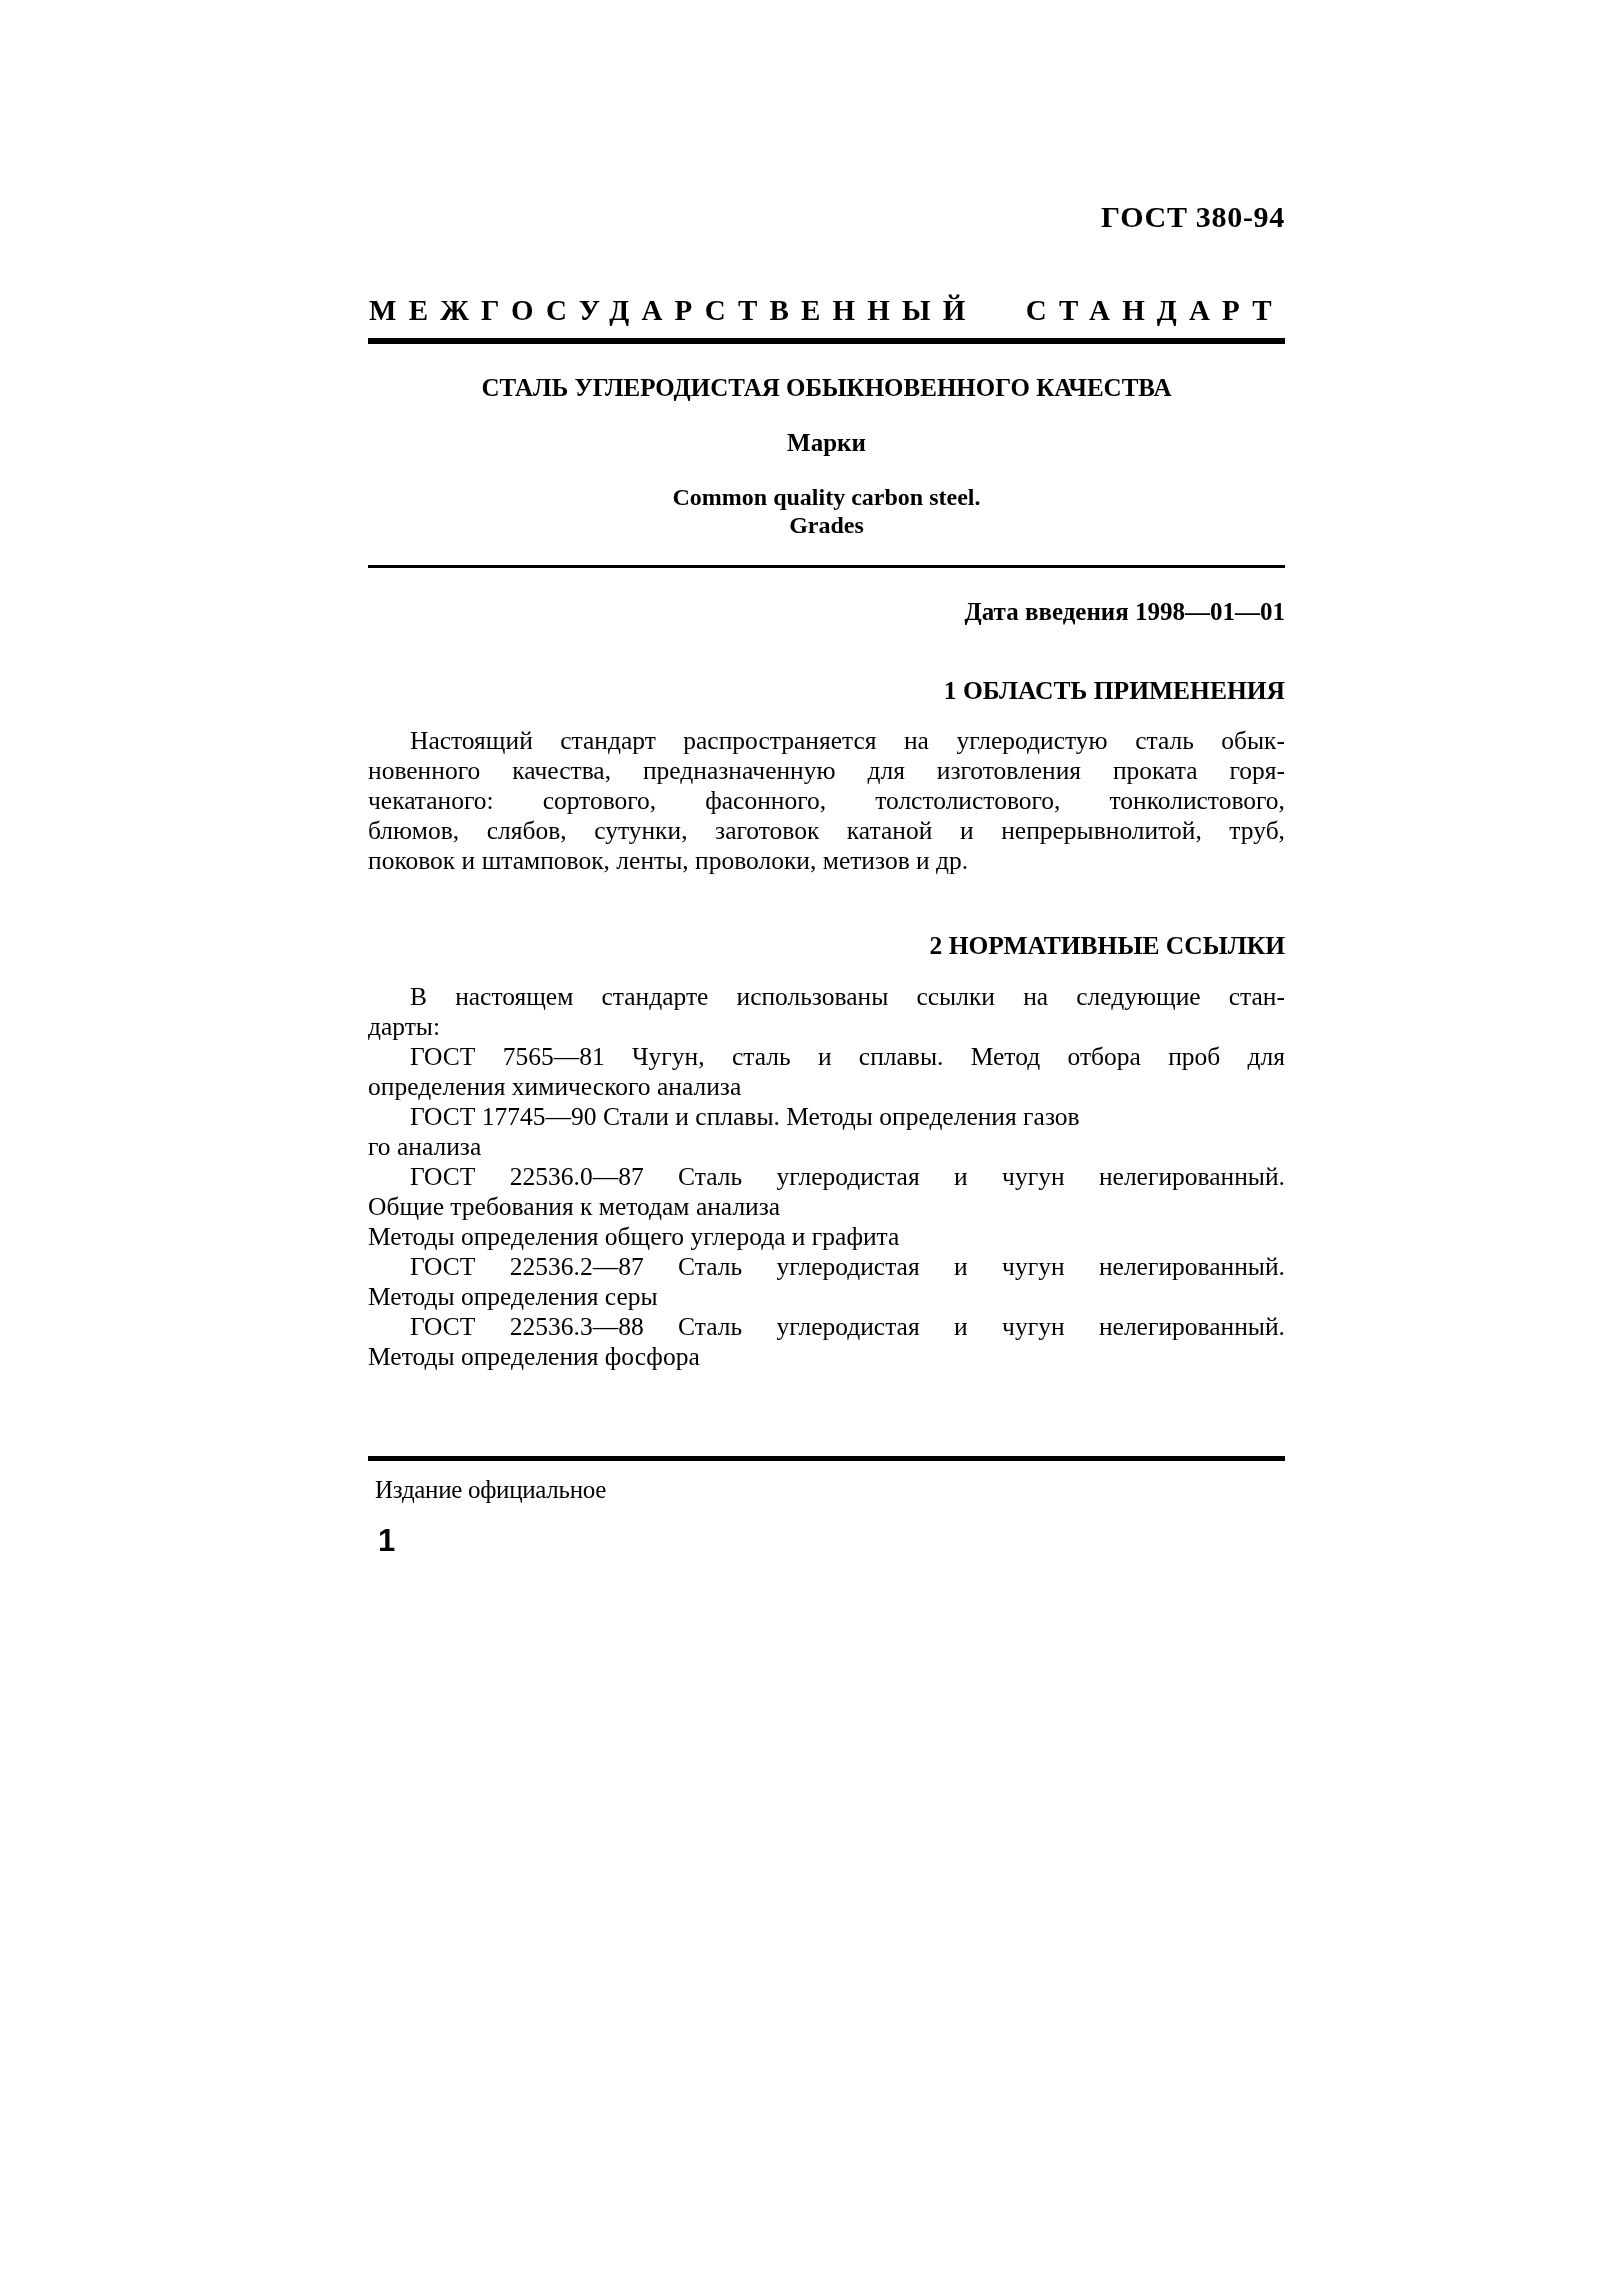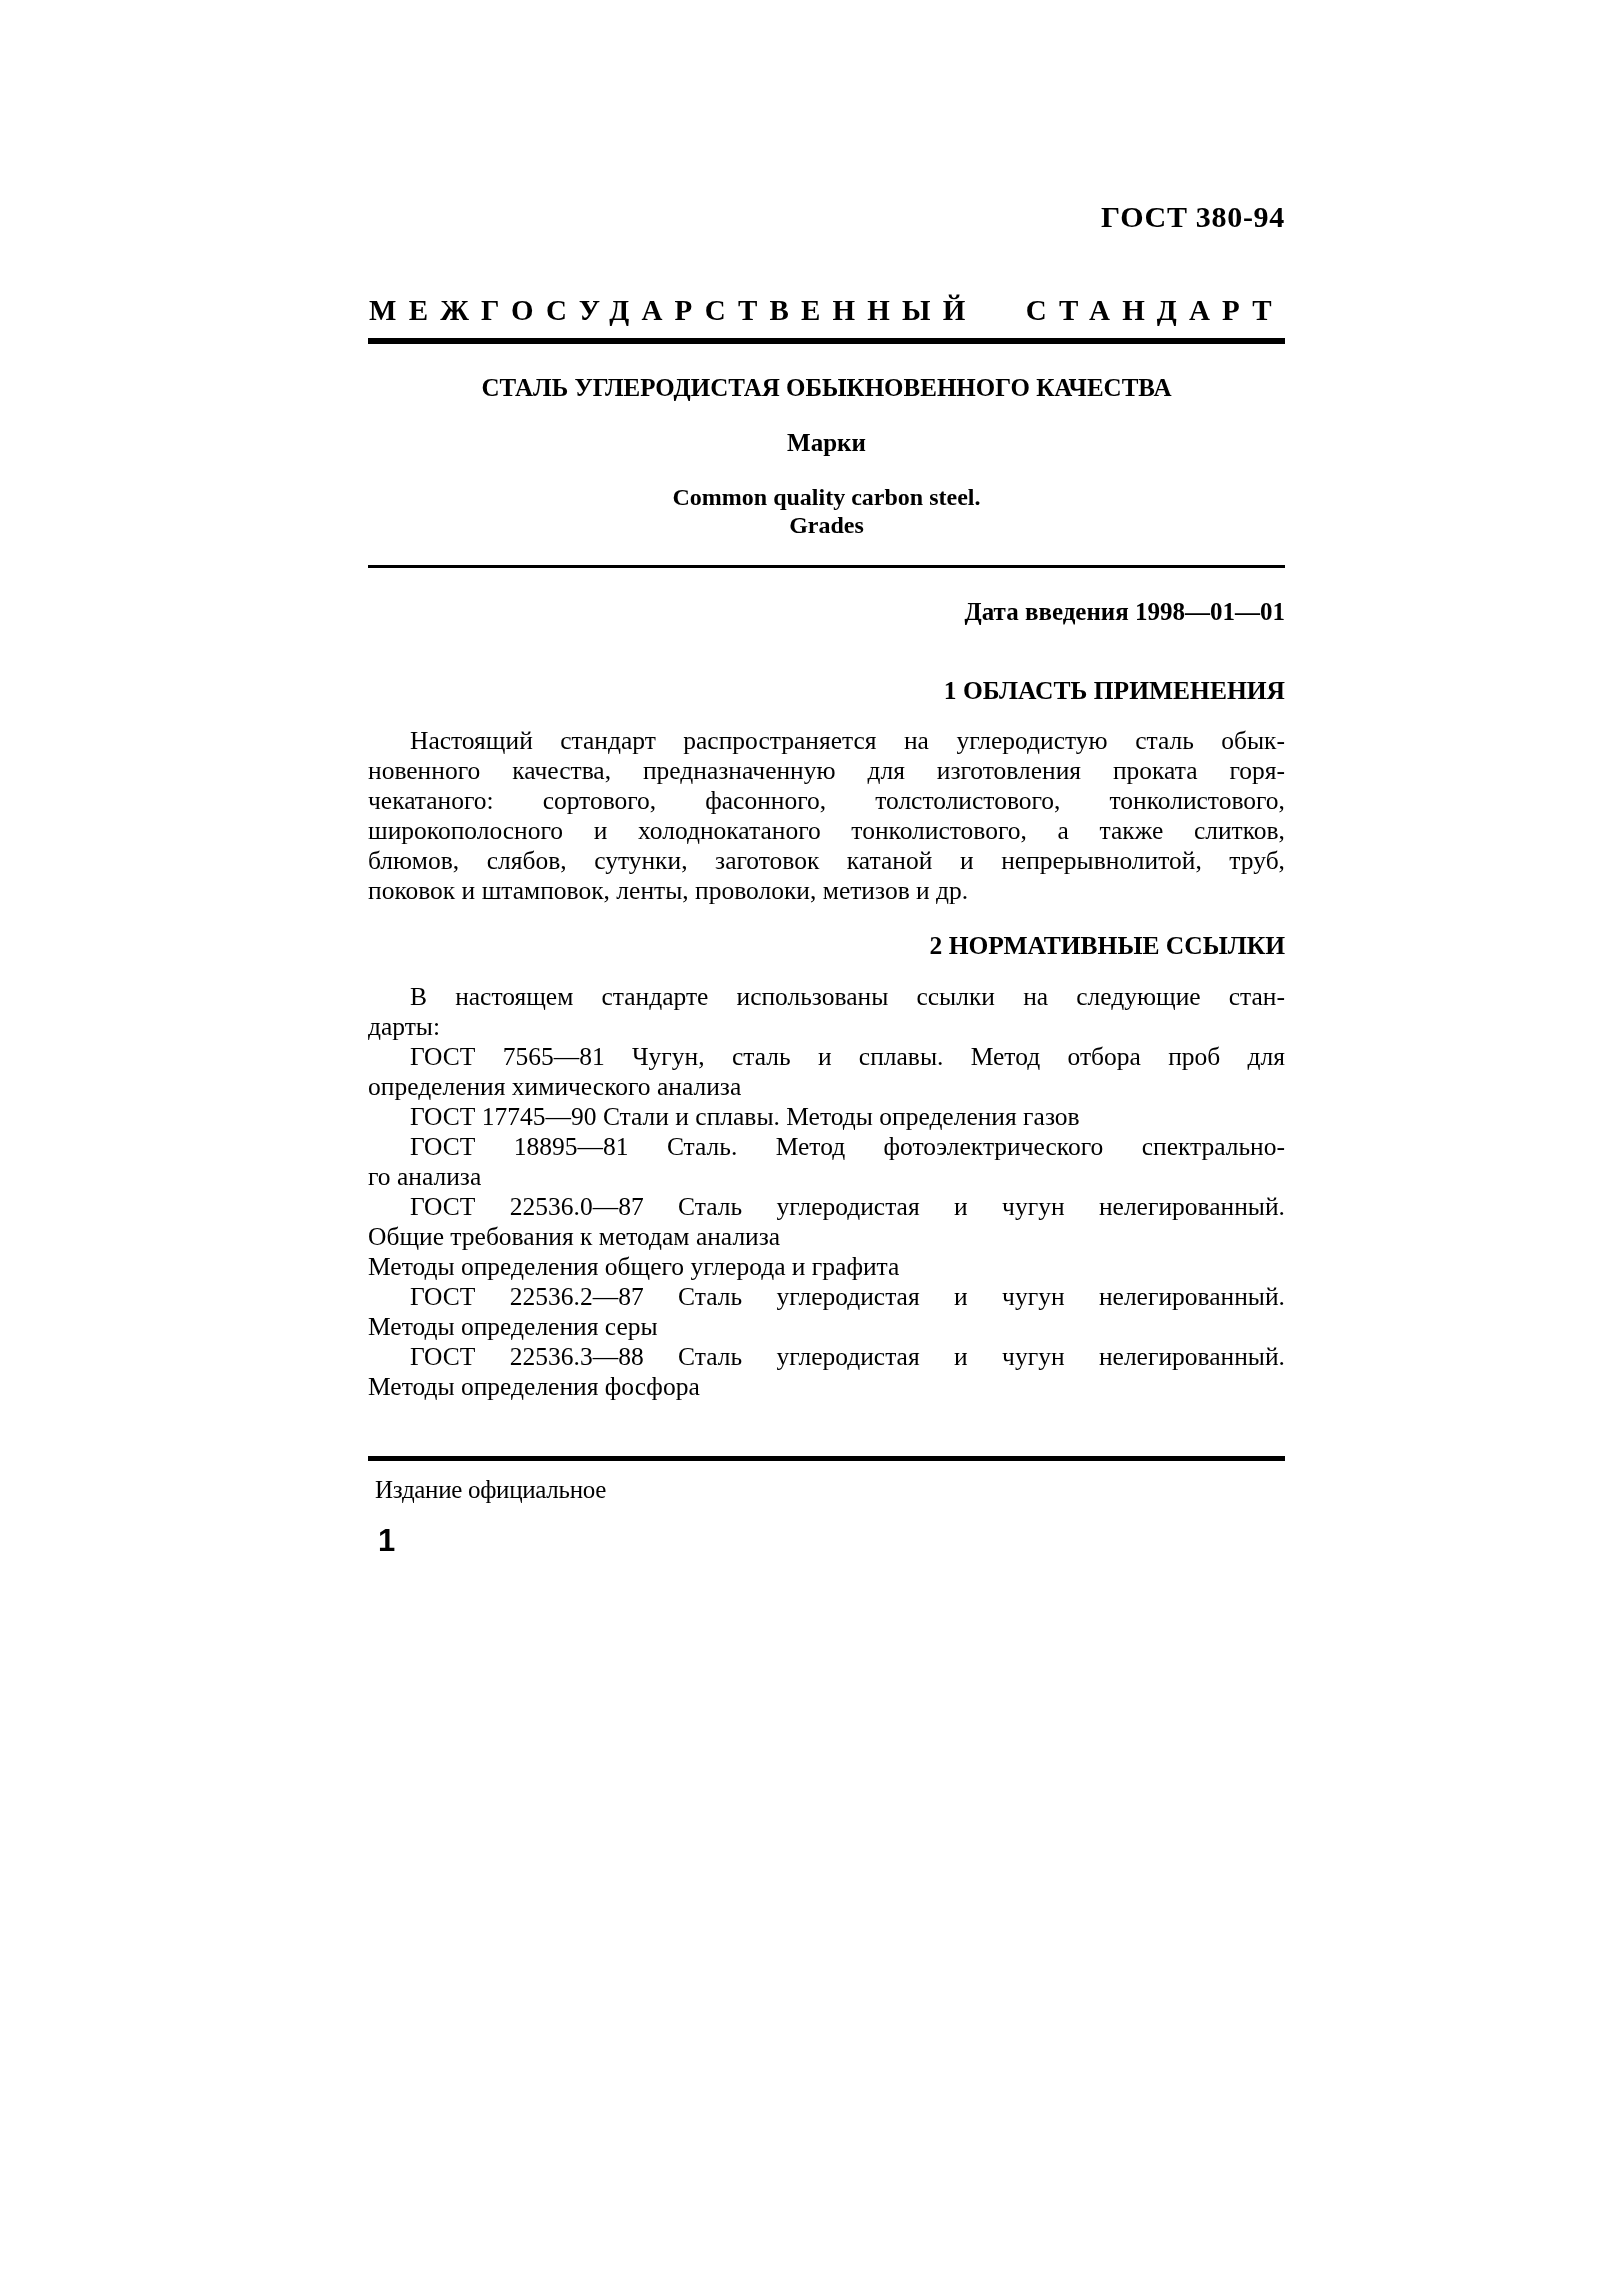--- a/index.html
+++ b/index.html
@@ -138,34 +138,32 @@
   <div class="abs rule rule-2"></div>
 
   <div class="abs effective-date">Дата введения 1998—01—01</div>
 
   <div class="abs section-heading heading-1">1 ОБЛАСТЬ ПРИМЕНЕНИЯ</div>
 
   <div class="abs body-block body-1">
       <div class="tline ind just">Настоящий стандарт распространяется на углеродистую сталь обык-</div>
       <div class="tline just">новенного качества, предназначенную для изготовления проката горя-</div>
       <div class="tline just">чекатаного: сортового, фасонного, толстолистового, тонколистового,</div>
-      <div class="tline just">широкополосного и холоднокатаного тонколистового, а также слитков,</div>
       <div class="tline just">блюмов, слябов, сутунки, заготовок катаной и непрерывнолитой, труб,</div>
       <div class="tline">поковок и штамповок, ленты, проволоки, метизов и др.</div>
     </div>
 
   <div class="abs section-heading heading-2">2 НОРМАТИВНЫЕ ССЫЛКИ</div>
 
   <div class="abs body-block body-2">
       <div class="tline ind just">В настоящем стандарте использованы ссылки на следующие стан-</div>
       <div class="tline">дарты:</div>
       <div class="tline ind just">ГОСТ 7565—81 Чугун, сталь и сплавы. Метод отбора проб для</div>
       <div class="tline">определения химического анализа</div>
       <div class="tline ind">ГОСТ 17745—90 Стали и сплавы. Методы определения газов</div>
-      <div class="tline ind just">ГОСТ 18895—81 Сталь. Метод фотоэлектрического спектрально-</div>
       <div class="tline">го анализа</div>
       <div class="tline ind just">ГОСТ 22536.0—87 Сталь углеродистая и чугун нелегированный.</div>
       <div class="tline">Общие требования к методам анализа</div>
       <div class="tline">Методы определения общего углерода и графита</div>
       <div class="tline ind just">ГОСТ 22536.2—87 Сталь углеродистая и чугун нелегированный.</div>
       <div class="tline">Методы определения серы</div>
       <div class="tline ind just">ГОСТ 22536.3—88 Сталь углеродистая и чугун нелегированный.</div>
       <div class="tline">Методы определения фосфора</div>
     </div>
 

